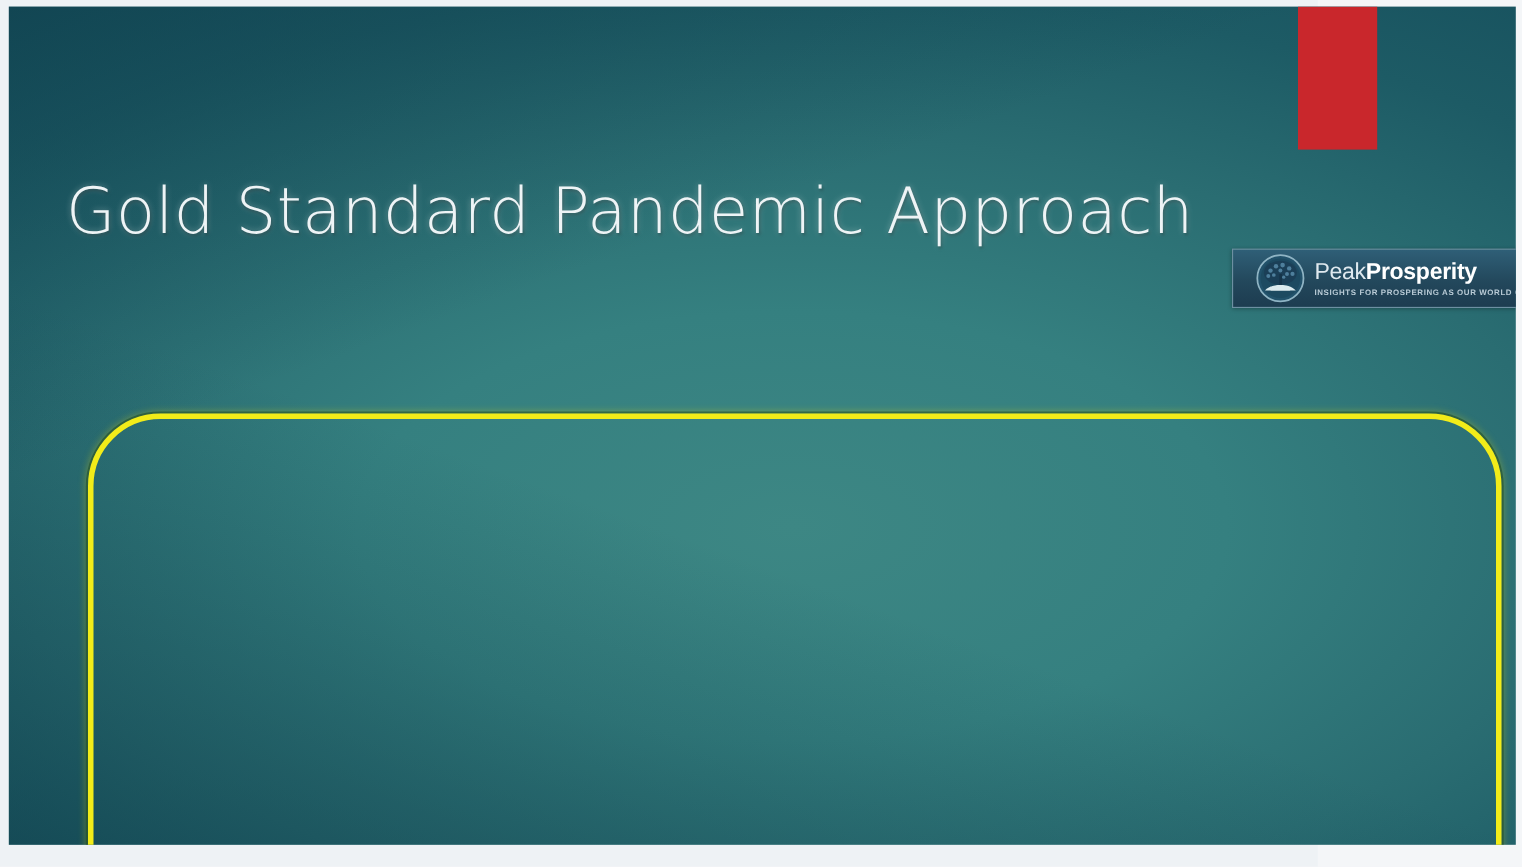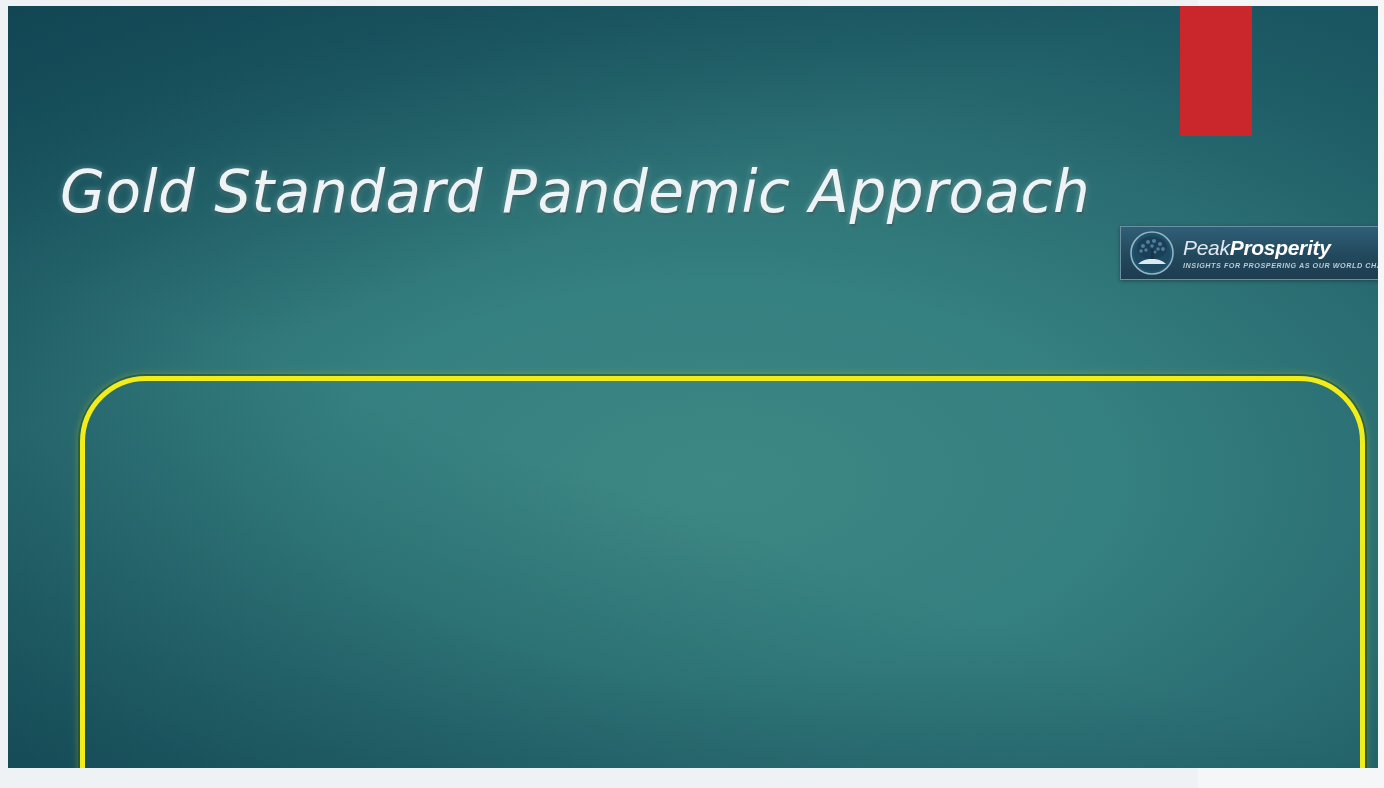--- a/index.html
+++ b/index.html
@@ -6,21 +6,20 @@
   html, body {
     width: 1384px; height: 788px;
     background: #f4f6f8;
     font-family: "Liberation Sans", sans-serif;
     overflow: hidden;
   }
   #stage {
     position: relative;
     width: 1198px; height: 788px;
     background: #eef2f5;
-    font-style: italic;
   }
   
   #slide {
     position: absolute;
     left: 8px; top: 6px;
     width: 1370px; height: 762px;
     overflow: hidden;
     background:
       radial-gradient(ellipse 90% 80% at 52% 62%, #3d8784 0%, #358080 32%, #2a6d72 58%, #1d5b65 80%, #17515e 100%);
   }
@@ -57,21 +56,21 @@
   }
 
   
   .logo {
     position: absolute;
     left: 1112px; top: 22px;
     width: 260px; height: 54px;
     background: linear-gradient(180deg, #2f5f77 0%, #23485c 55%, #1d3c50 100%);
     border: 1px solid #6d8fa2;
     display: flex; align-items: center;
-    padding-left: 8px;
+    padding-left: 20px;
     z-index: 3;
     box-shadow: 0 1px 4px rgba(0,0,0,.35);
   }
   .logo-mark { width: 46px; height: 46px; flex: 0 0 46px; }
   .logo-text { margin-left: 8px; line-height: 1.05; }
   .logo-name { font-size: 21px; color: #dfe9ef; letter-spacing: -.3px; white-space: nowrap; }
   .logo-name b { color: #ffffff; font-weight: 700; }
   .logo-tag {
     font-size: 7.2px; color: #b9cbd6; letter-spacing: .55px;
     white-space: nowrap; margin-top: 3px; font-weight: 700;

